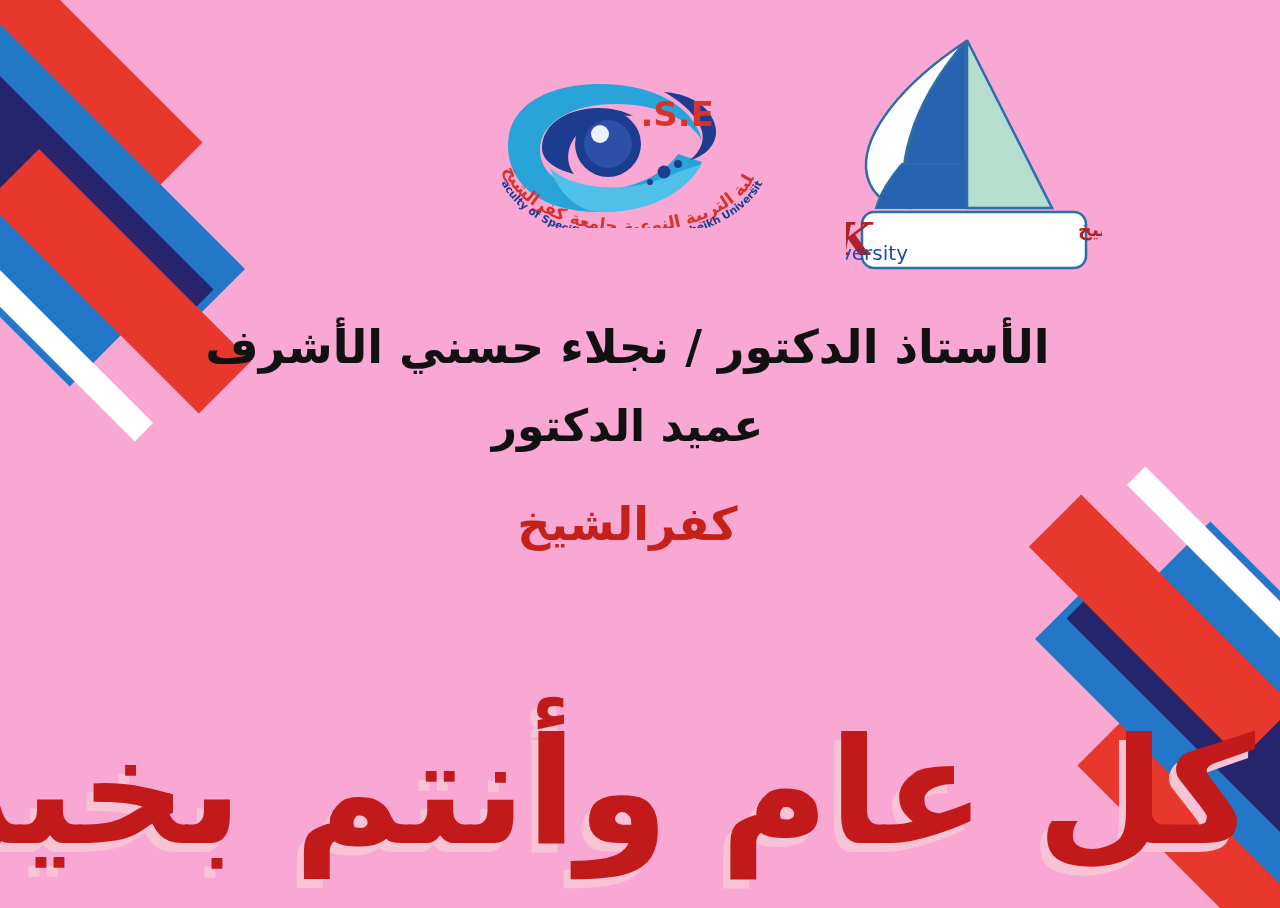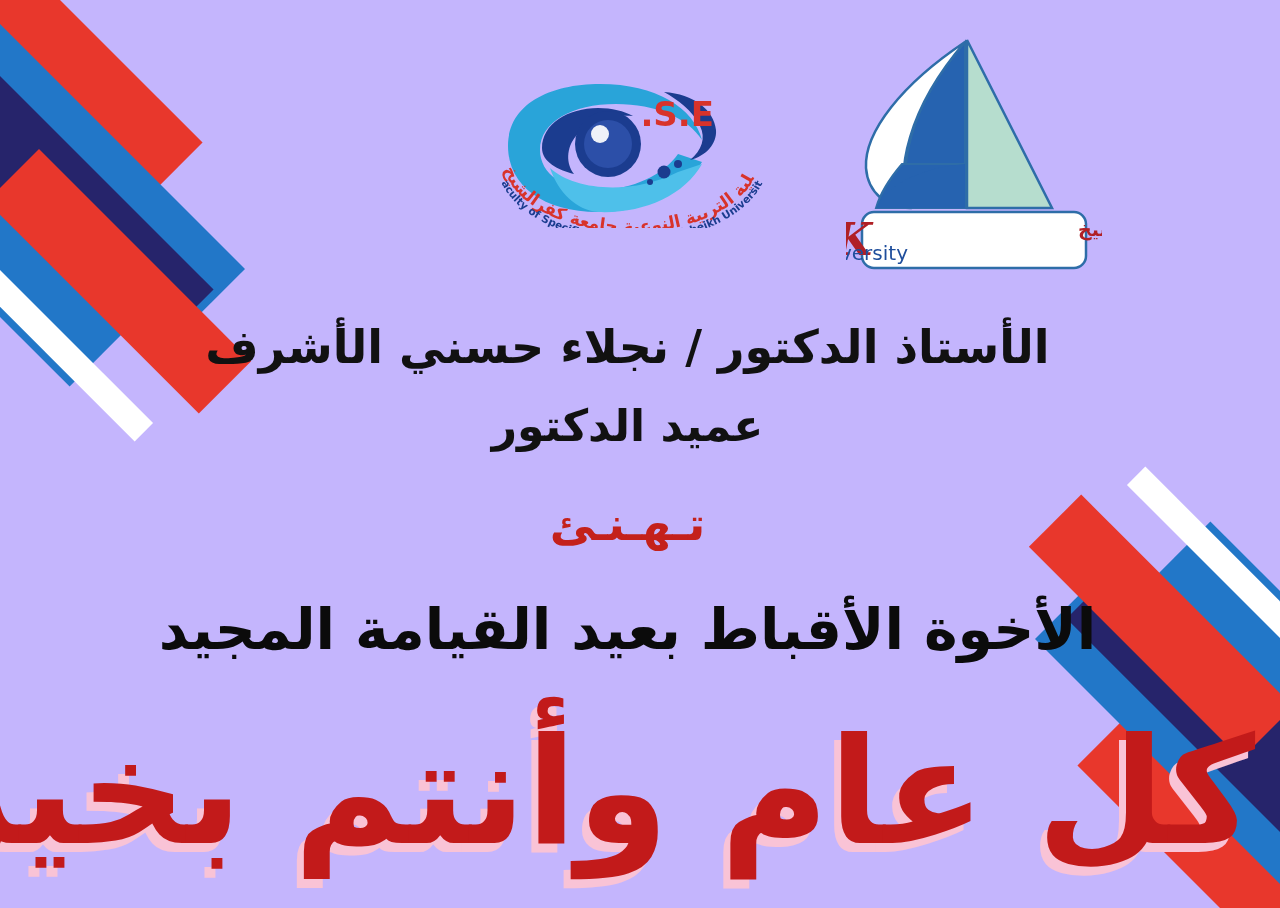--- a/index.html
+++ b/index.html
@@ -4,21 +4,21 @@
 <title>بطاقة تهنئة</title>
 <style>
   html,body{margin:0;padding:0;background:#ffffff;}
   body{
     font-family:"DejaVu Sans","Liberation Sans",sans-serif;
   }
   #card{
     position:relative;
     width:1280px;
     height:908px;
-    background:#c4b5fd;
+    background:#f9a8d4;
     overflow:hidden;
   }
 
   
   .deco{position:absolute;width:520px;height:520px;overflow:hidden;pointer-events:none;}
   .deco.tl{top:-1px;left:-1px;}
   .deco.br{bottom:-1px;right:-1px;transform:rotate(180deg);}
   .deco .bar{
     position:absolute;
     transform-origin:0 0;
@@ -177,18 +177,17 @@
         <text x="26" y="200" font-family="'DejaVu Serif','Liberation Serif',serif" font-size="44" font-style="italic" font-weight="bold" fill="#B02026" dominant-baseline="hanging">K</text>
         <text x="62" y="238" font-family="'DejaVu Sans','Liberation Sans',sans-serif" font-size="20" fill="#1F4E9C">afrelsheikh University</text>
       </svg>
     </div>
 
   </div>
 
   <div id="content">
     <div class="line" id="dean-name">الأستاذ الدكتور / نجلاء حسني الأشرف</div>
     <div class="line" id="dean-title">عميد الدكتور</div>
-    <div class="line" id="congratulates">تـهـنـئ</div>
-    <div class="line" id="greeting-target">الأخوة الأقباط  بعيد القيامة المجيد</div>
+    <div class="line" id="congratulates">كفرالشيخ</div>
     <div class="line" id="big-wish">كل عام وأنتم بخير</div>
   </div>
 
 </div>
 
 </body></html>

